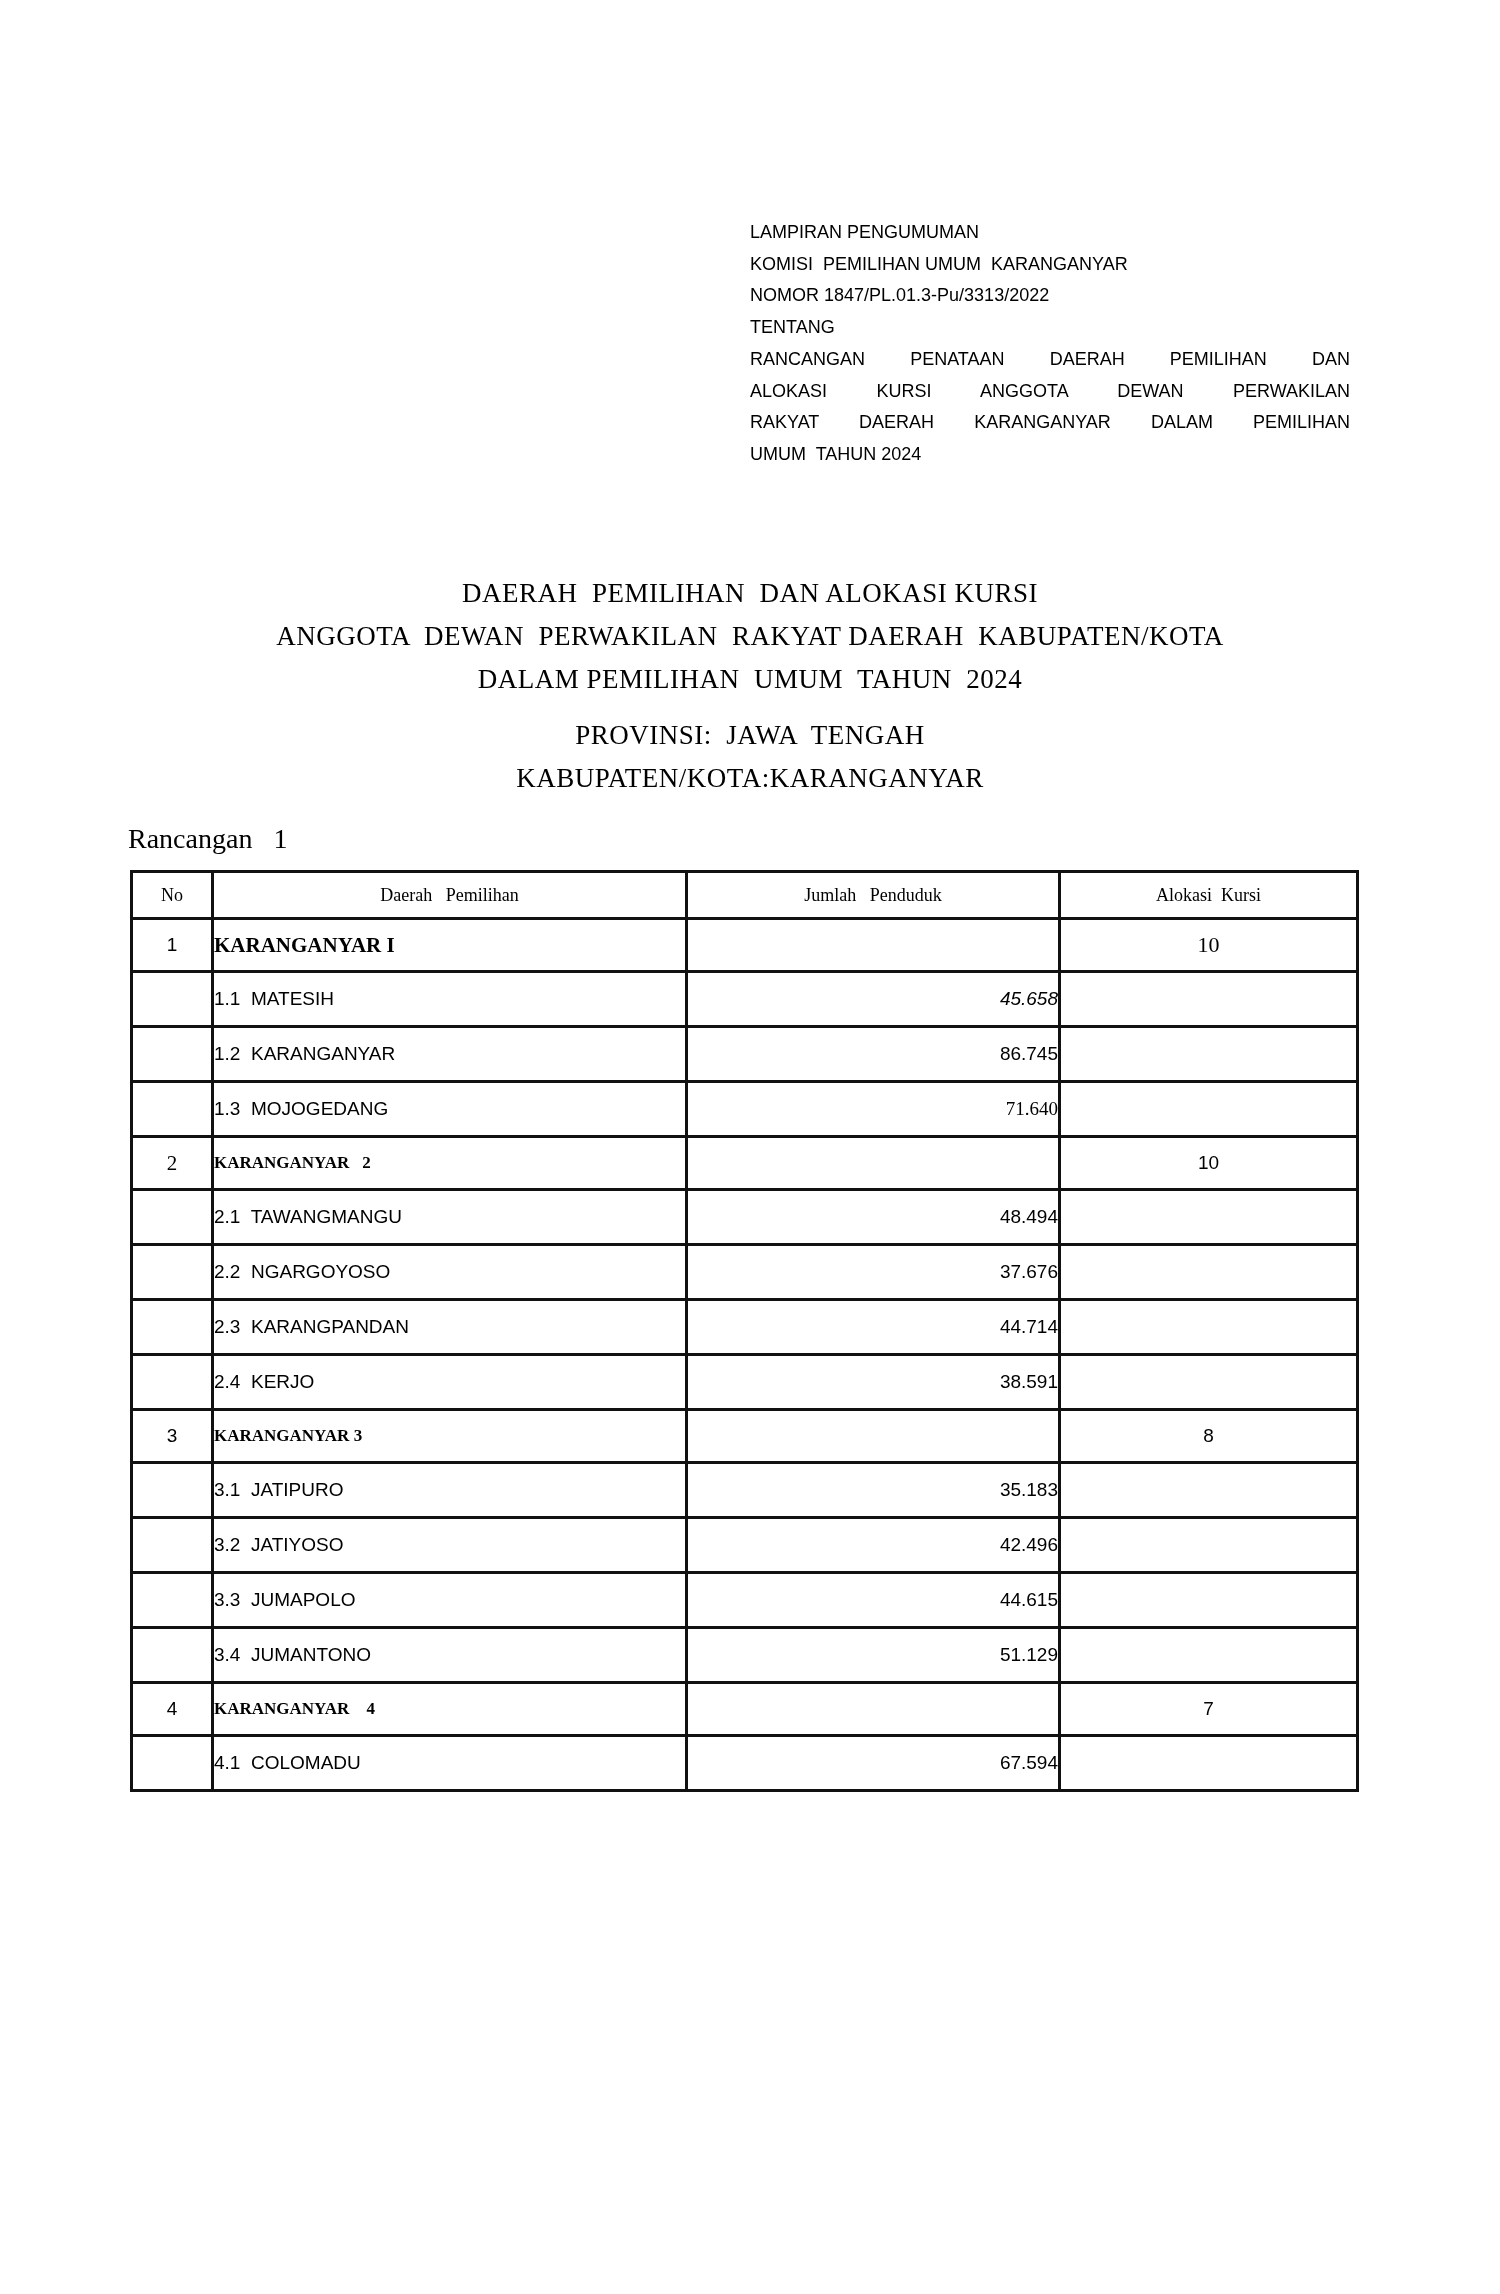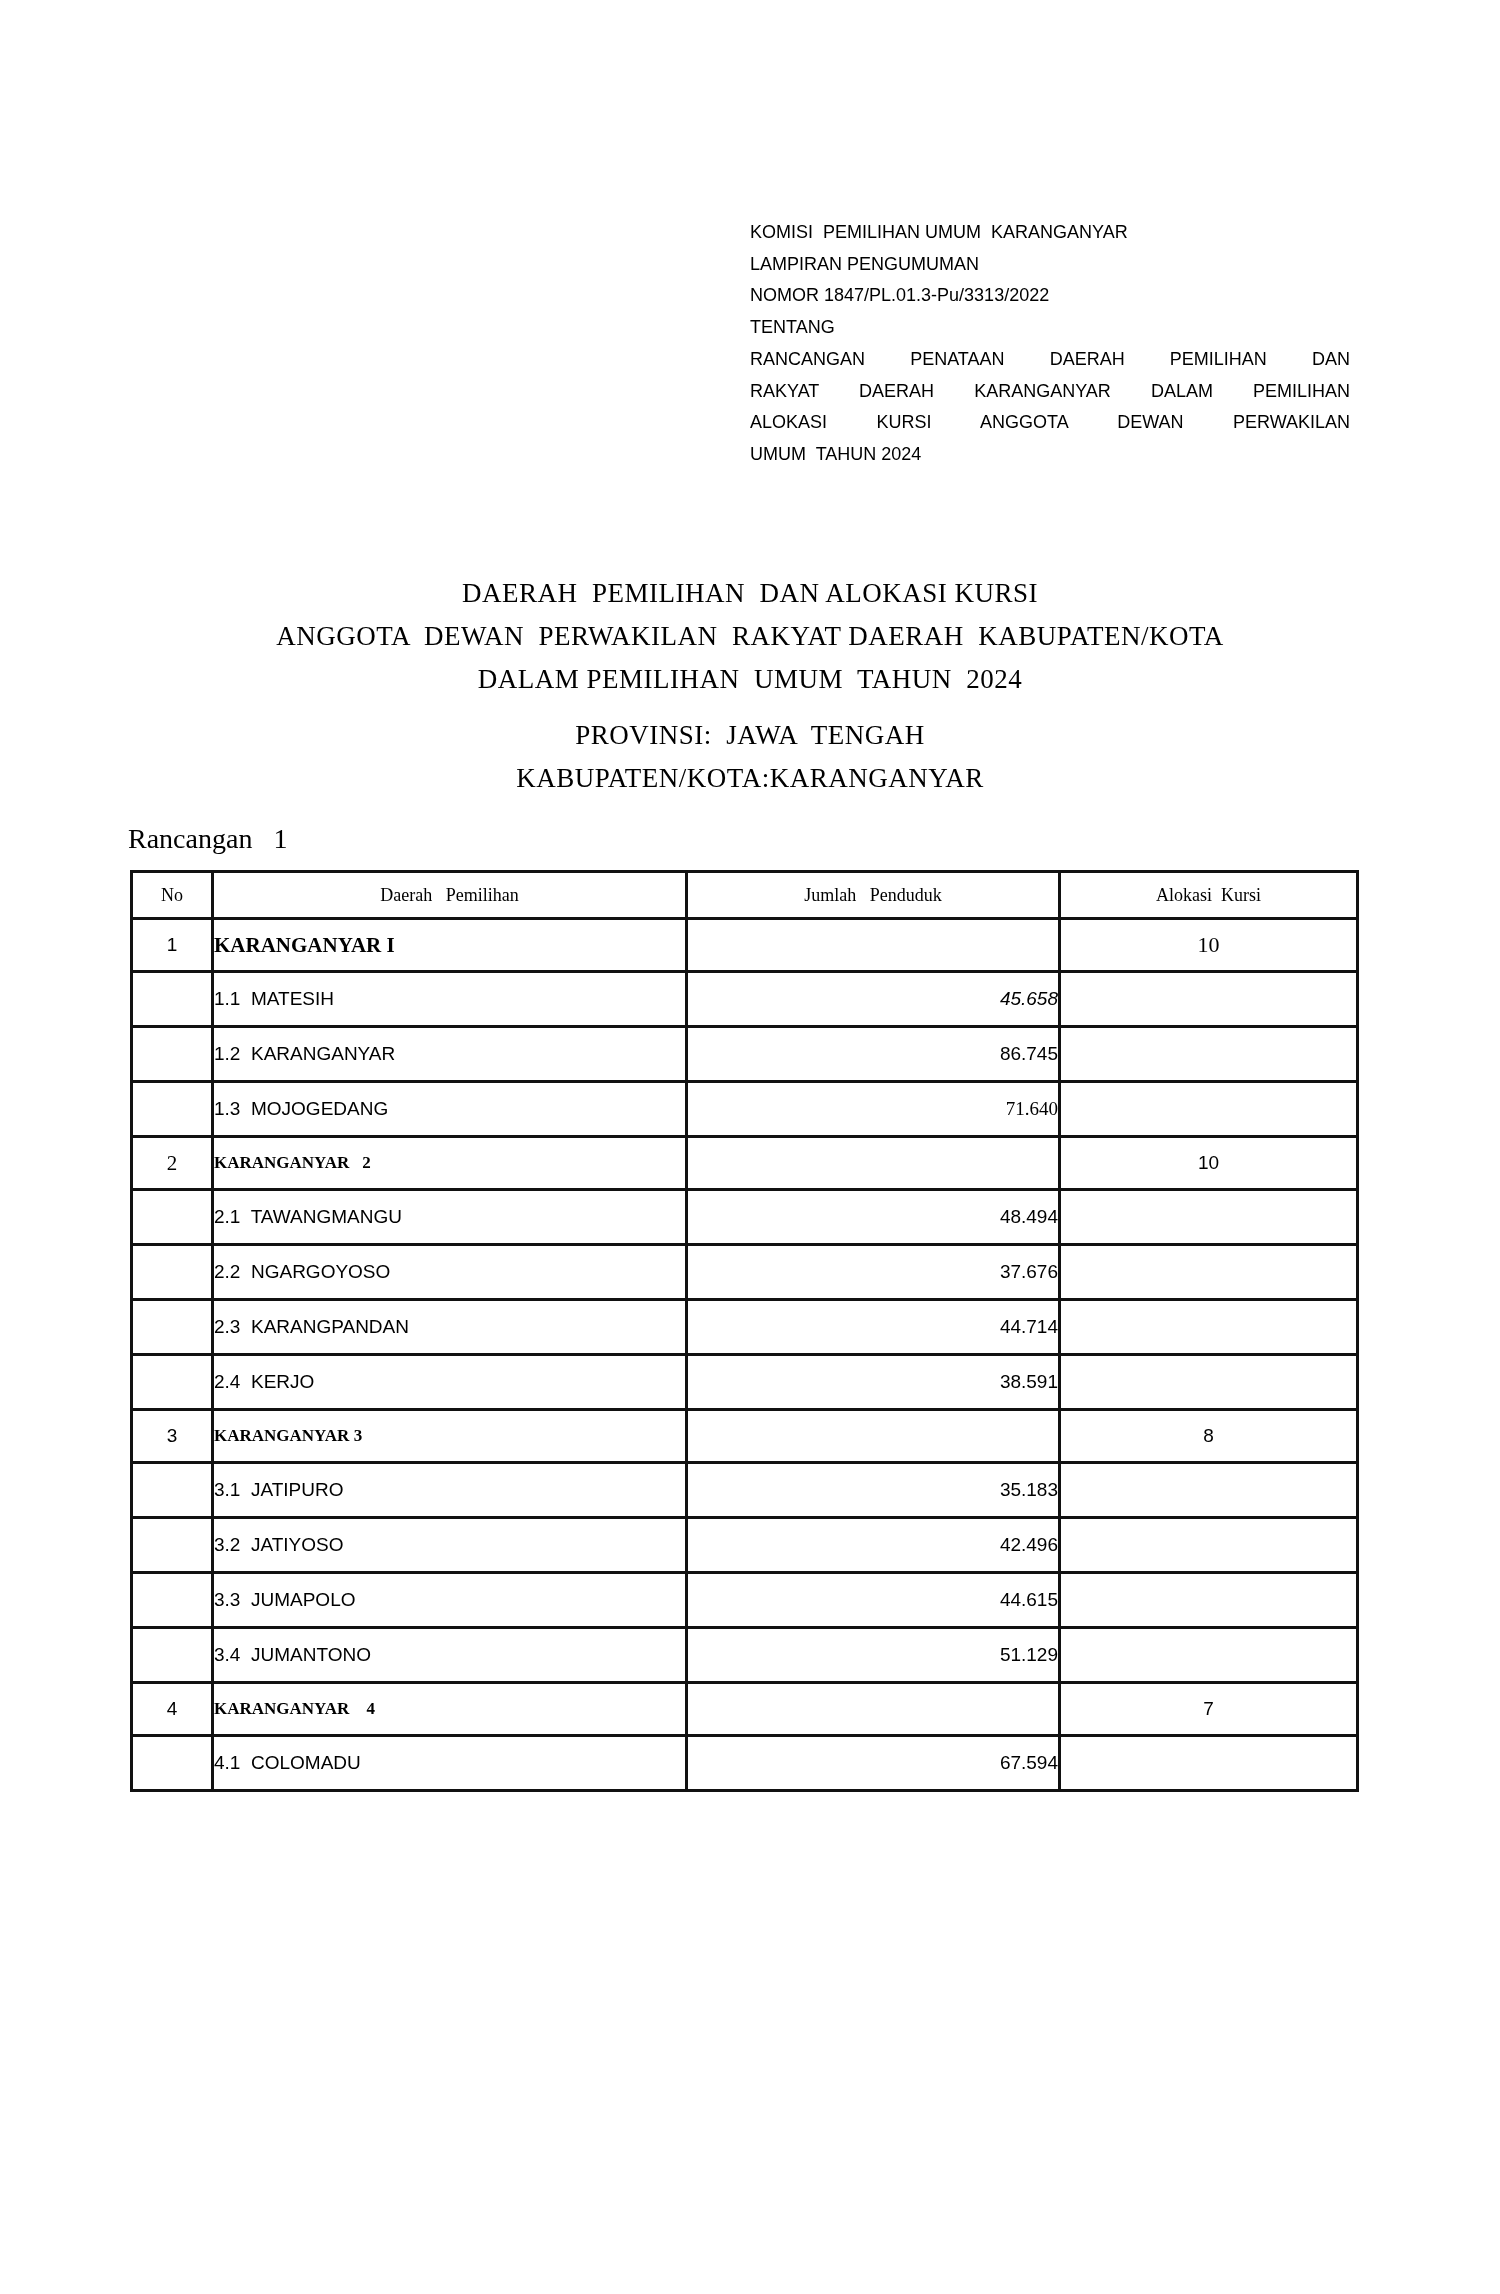--- a/index.html
+++ b/index.html
@@ -48,27 +48,27 @@
   td.dp.dapil.first { font-size: 21px; }
   td.jp { text-align: right; padding-right: 20px; font-family: "Liberation Sans", sans-serif; font-size: 19px; }
   td.ak { text-align: center; font-family: "Liberation Sans", sans-serif; font-size: 19px; }
   td.ak.serif { font-family: "Liberation Serif", serif; font-size: 22px; }
   tr.sub td { height: 52px; }
 </style>
 </head>
 <body>
 
 <div class="lampiran">
+  <div class="line">LAMPIRAN PENGUMUMAN</div>
   <div class="line" style="white-space:pre">KOMISI  PEMILIHAN UMUM  KARANGANYAR</div>
-  <div class="line">LAMPIRAN PENGUMUMAN</div>
   <div class="line">NOMOR 1847/PL.01.3-Pu/3313/2022</div>
   <div class="line">TENTANG</div>
   <div class="justify">RANCANGAN PENATAAN DAERAH PEMILIHAN DAN</div>
+  <div class="justify">ALOKASI KURSI ANGGOTA DEWAN PERWAKILAN</div>
   <div class="justify">RAKYAT DAERAH KARANGANYAR DALAM PEMILIHAN</div>
-  <div class="justify">ALOKASI KURSI ANGGOTA DEWAN PERWAKILAN</div>
   <div class="line" style="white-space:pre">UMUM  TAHUN 2024</div>
 </div>
 
 <div class="titles t1" style="white-space:pre">DAERAH  PEMILIHAN  DAN ALOKASI KURSI</div>
 <div class="titles t2" style="white-space:pre">ANGGOTA  DEWAN  PERWAKILAN  RAKYAT DAERAH  KABUPATEN/KOTA</div>
 <div class="titles t3" style="white-space:pre">DALAM PEMILIHAN  UMUM  TAHUN  2024</div>
 <div class="titles t4" style="white-space:pre">PROVINSI:  JAWA  TENGAH</div>
 <div class="titles t5">KABUPATEN/KOTA:KARANGANYAR</div>
 
 <div class="rancangan" style="white-space:pre">Rancangan   1</div>

